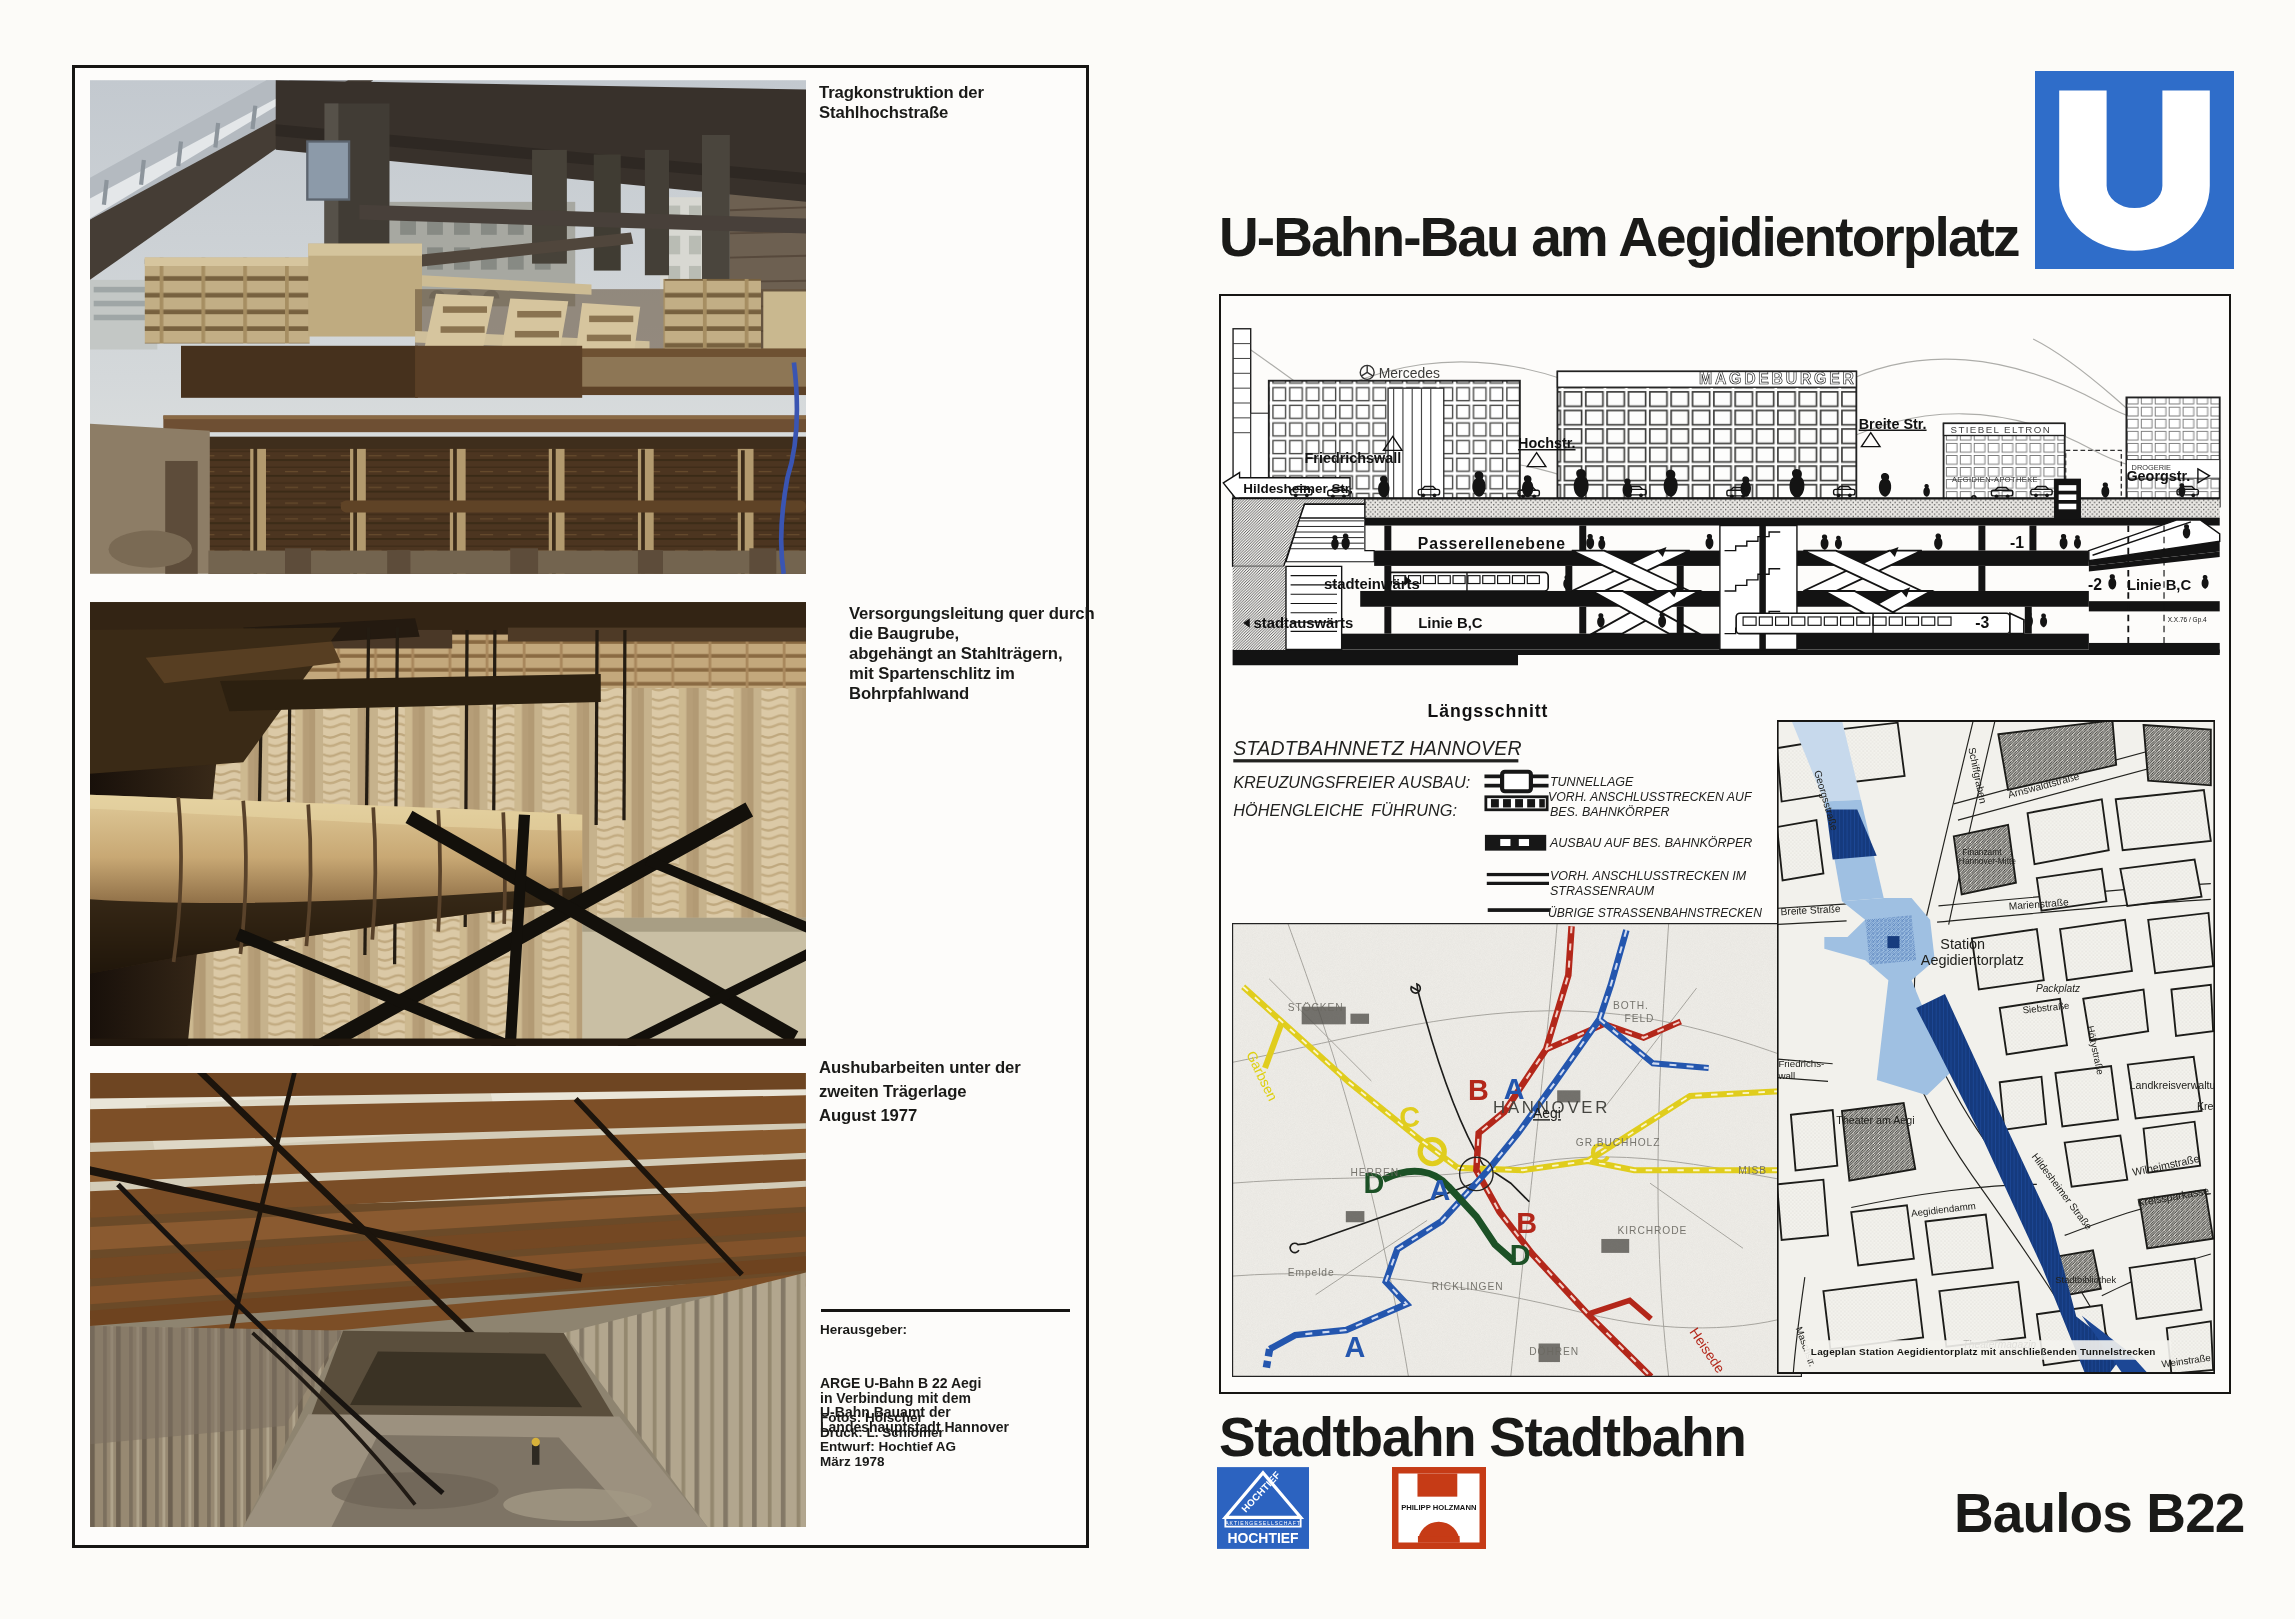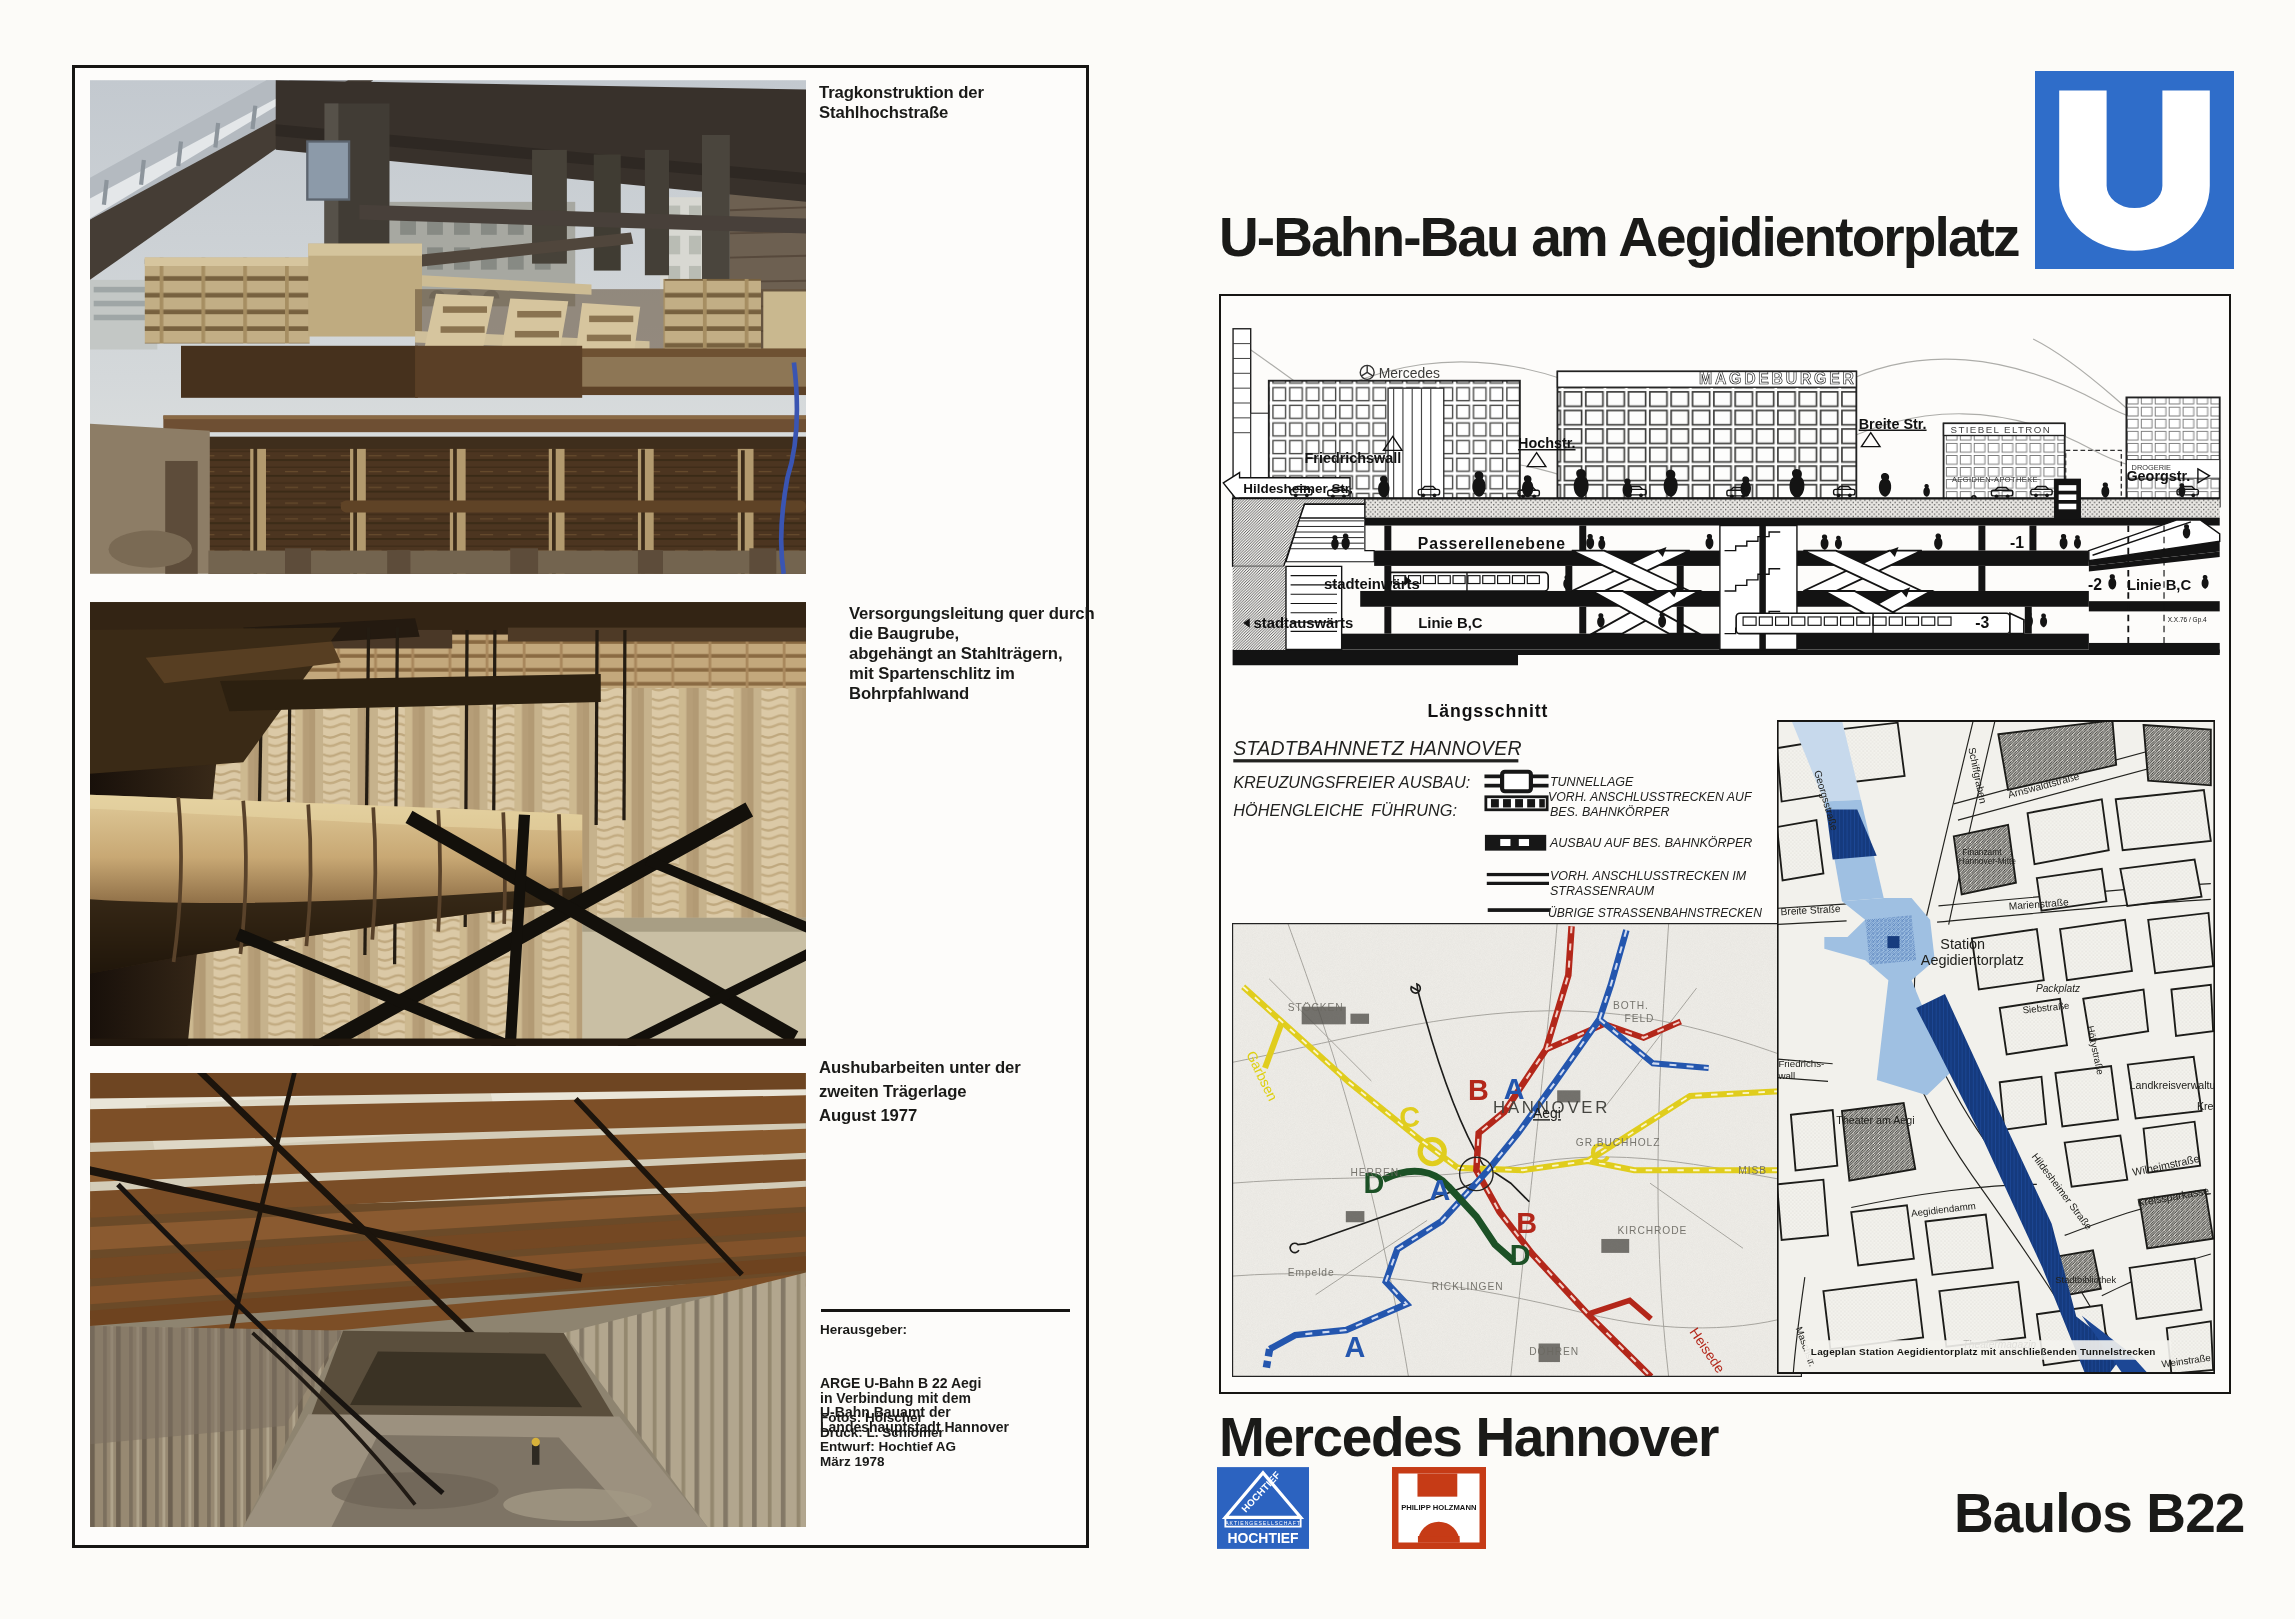--- a/index.html
+++ b/index.html
@@ -908,21 +908,21 @@
 <text x="400" y="290" font-size="18">Finanzamt</text>
 <text x="392" y="310" font-size="18">Hannover-Mitte</text>
 </g>
 
 <rect x="60" y="1336" width="790" height="42" fill="#f4f3ee" opacity="0.9"></rect>
 <text x="73" y="1368" font-size="21.5" font-weight="bold" fill="#171715" letter-spacing="0.4">Lageplan Station Aegidientorplatz mit anschließenden Tunnelstrecken</text>
 <rect x="0" y="0" width="944" height="1408" fill="none" stroke="#161513" stroke-width="7"></rect>
 </svg>
 </div>
 
-<div class="abs b" style="left:1219px;top:1405px;font-size:55px;letter-spacing:-1.4px;">Mercedes Hannover</div>
+<div class="abs b" style="left:1219px;top:1405px;font-size:55px;letter-spacing:-1.4px;">Stadtbahn Stadtbahn</div>
 <div class="abs b" style="left:1954px;top:1481px;font-size:55px;letter-spacing:-0.9px;">Baulos B22</div>
 
 <div class="abs" id="hochtief" style="left:1217px;top:1467px;width:92px;height:82px;">
 <svg width="92" height="82" viewBox="0 0 198 176">
 <rect width="198" height="176" fill="#2c63c0"></rect>
 <polygon points="99,12 180,108 18,108" fill="none" stroke="#ffffff" stroke-width="7"></polygon>
 <polygon points="18,108 180,108 180,128 18,128" fill="none" stroke="#ffffff" stroke-width="4"></polygon>
 <text x="99" y="124" font-size="11" fill="#ffffff" text-anchor="middle" font-family="Liberation Sans" letter-spacing="2">AKTIENGESELLSCHAFT</text>
 <text x="62" y="99" font-size="21" fill="#ffffff" font-family="Liberation Sans" font-weight="bold" transform="rotate(-47 62 99)" letter-spacing="0.5">HOCHTIEF</text>
 <text x="99" y="163" font-size="30" fill="#ffffff" text-anchor="middle" font-family="Liberation Sans" font-weight="bold" letter-spacing="0">HOCHTIEF</text>

